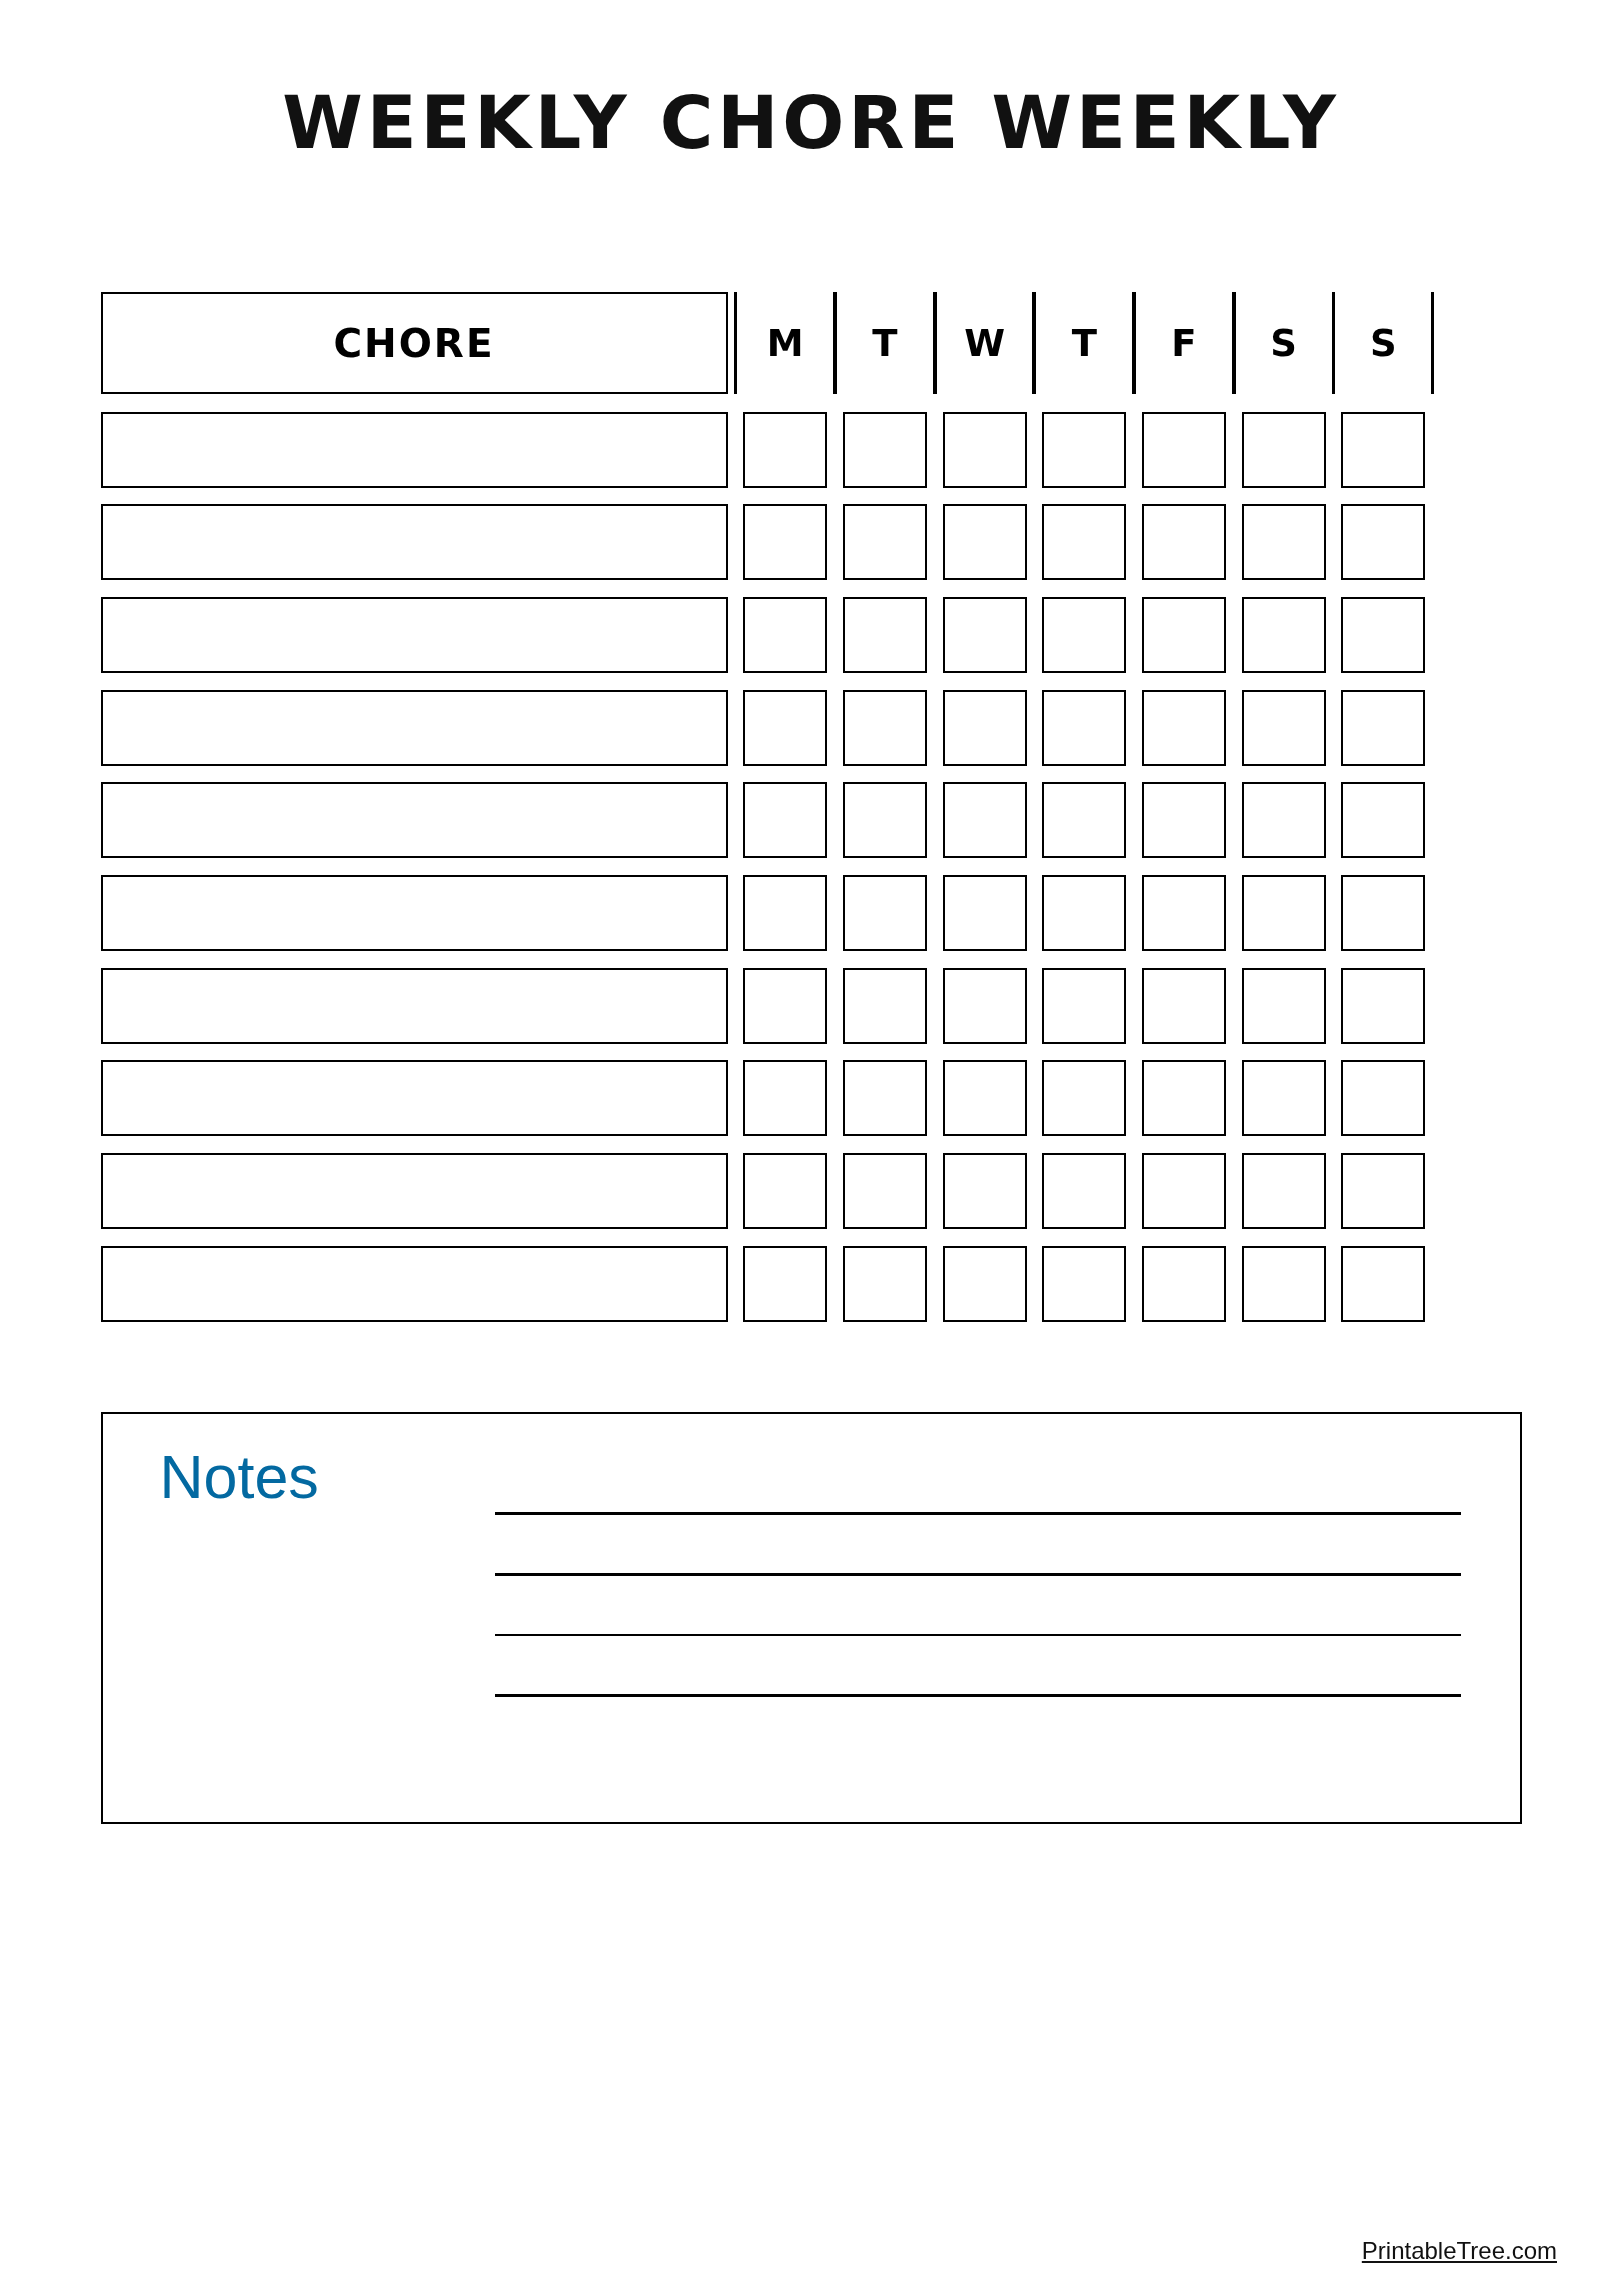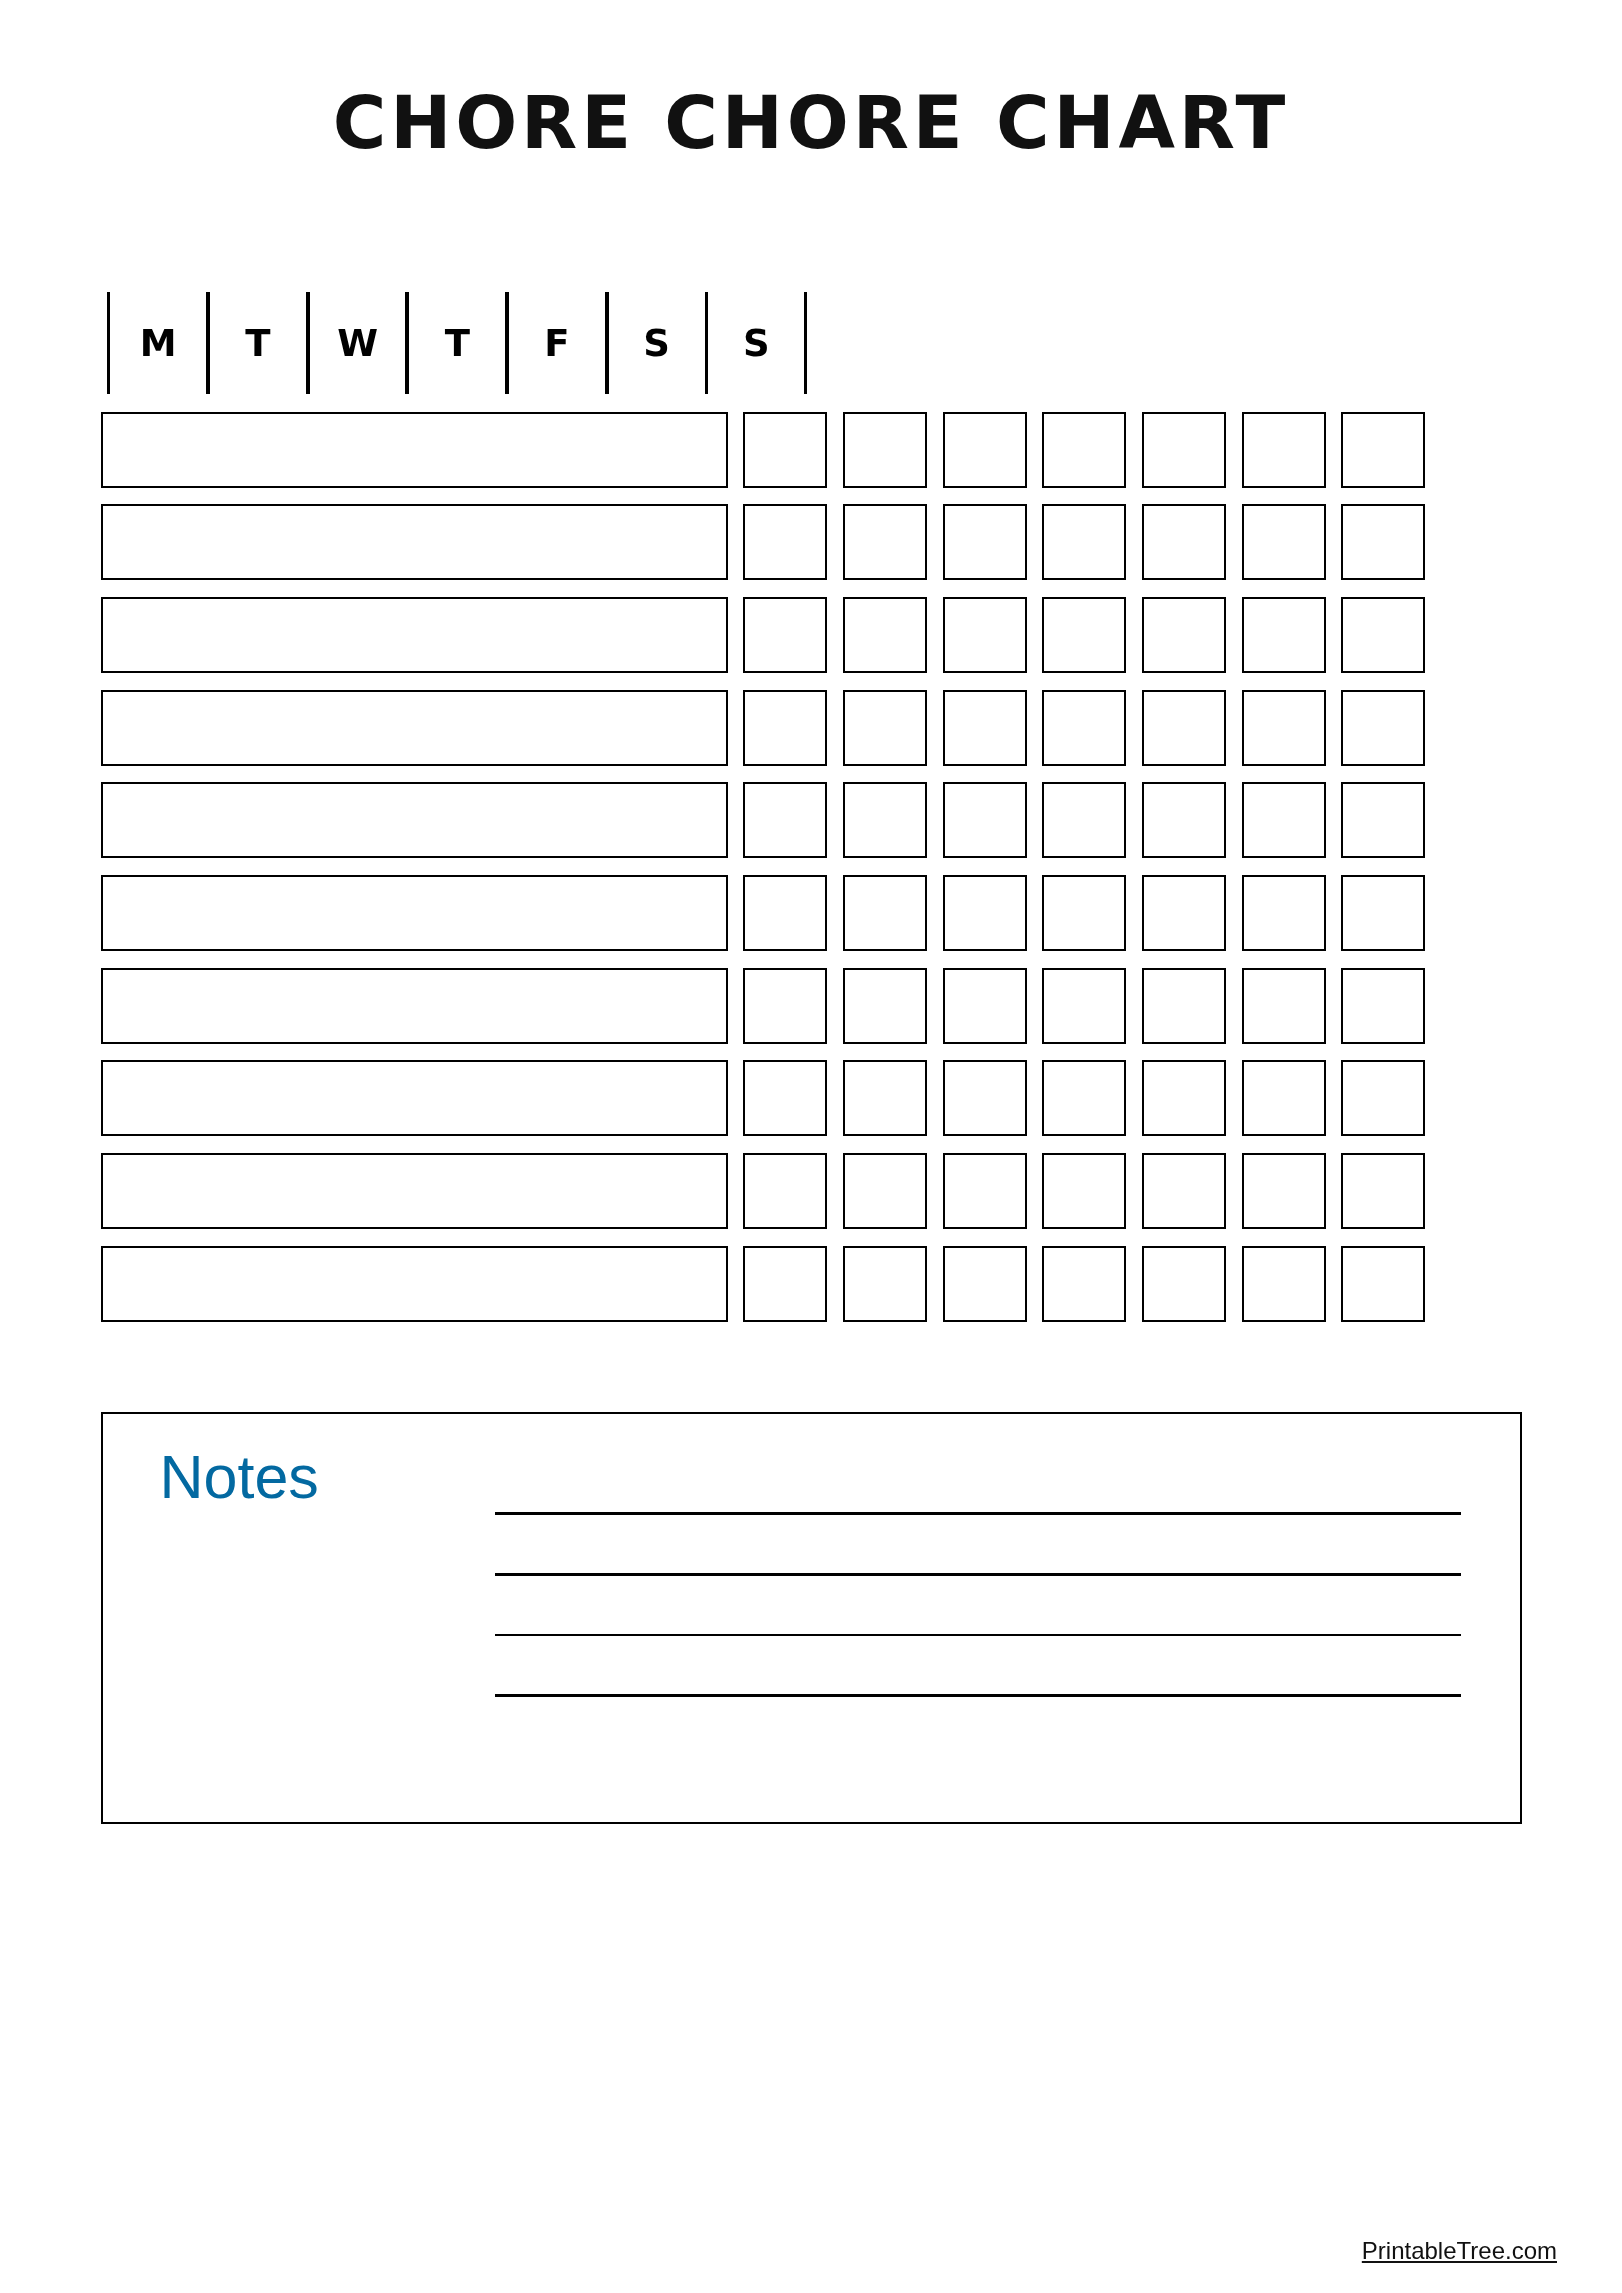--- a/index.html
+++ b/index.html
@@ -165,25 +165,26 @@
     font-size: 24px;
     color: #111;
     text-decoration: underline;
   }
 </style>
 </head>
 <body>
 
 <div class="page">
 
-  <h1 class="title">CHORE CHORE CHART</h1>
+  <h1 class="title">WEEKLY CHORE WEEKLY</h1>
 
   <div class="chart">
 
     <div class="grid-row header-row">
+      <div class="chore-header">CHORE</div>
       <div class="days-header">
         <div class="day-cell">M</div>
         <div class="day-cell">T</div>
         <div class="day-cell">W</div>
         <div class="day-cell">T</div>
         <div class="day-cell">F</div>
         <div class="day-cell">S</div>
         <div class="day-cell">S</div>
       </div>
     </div>

